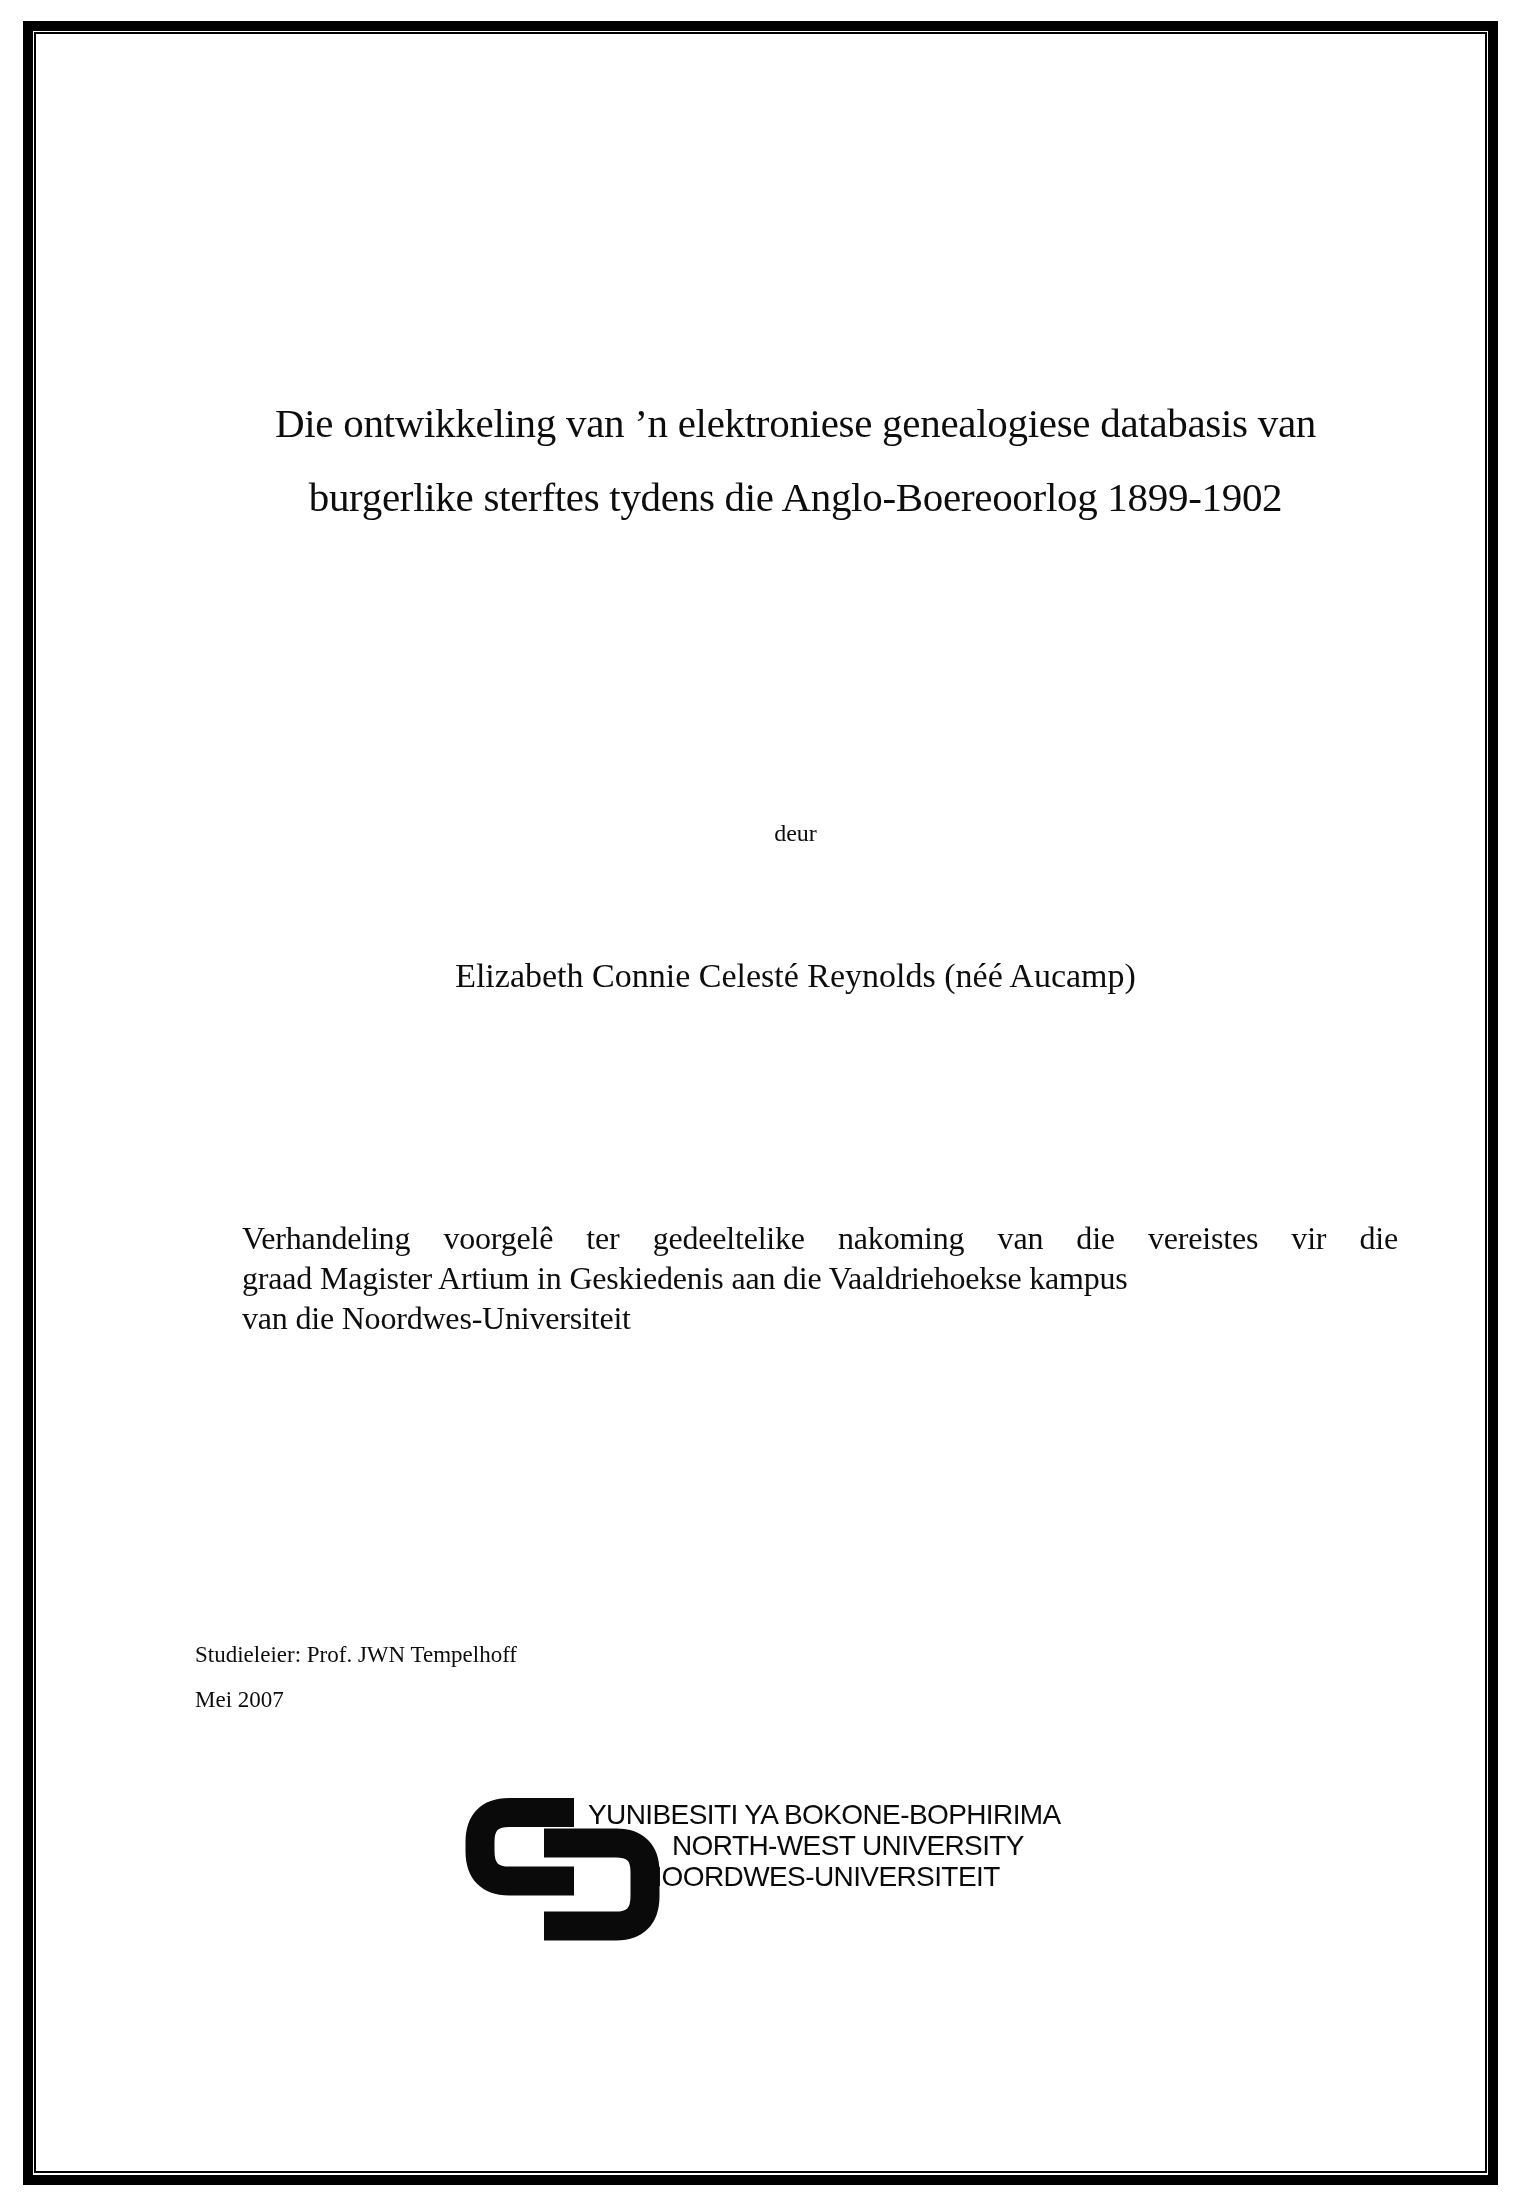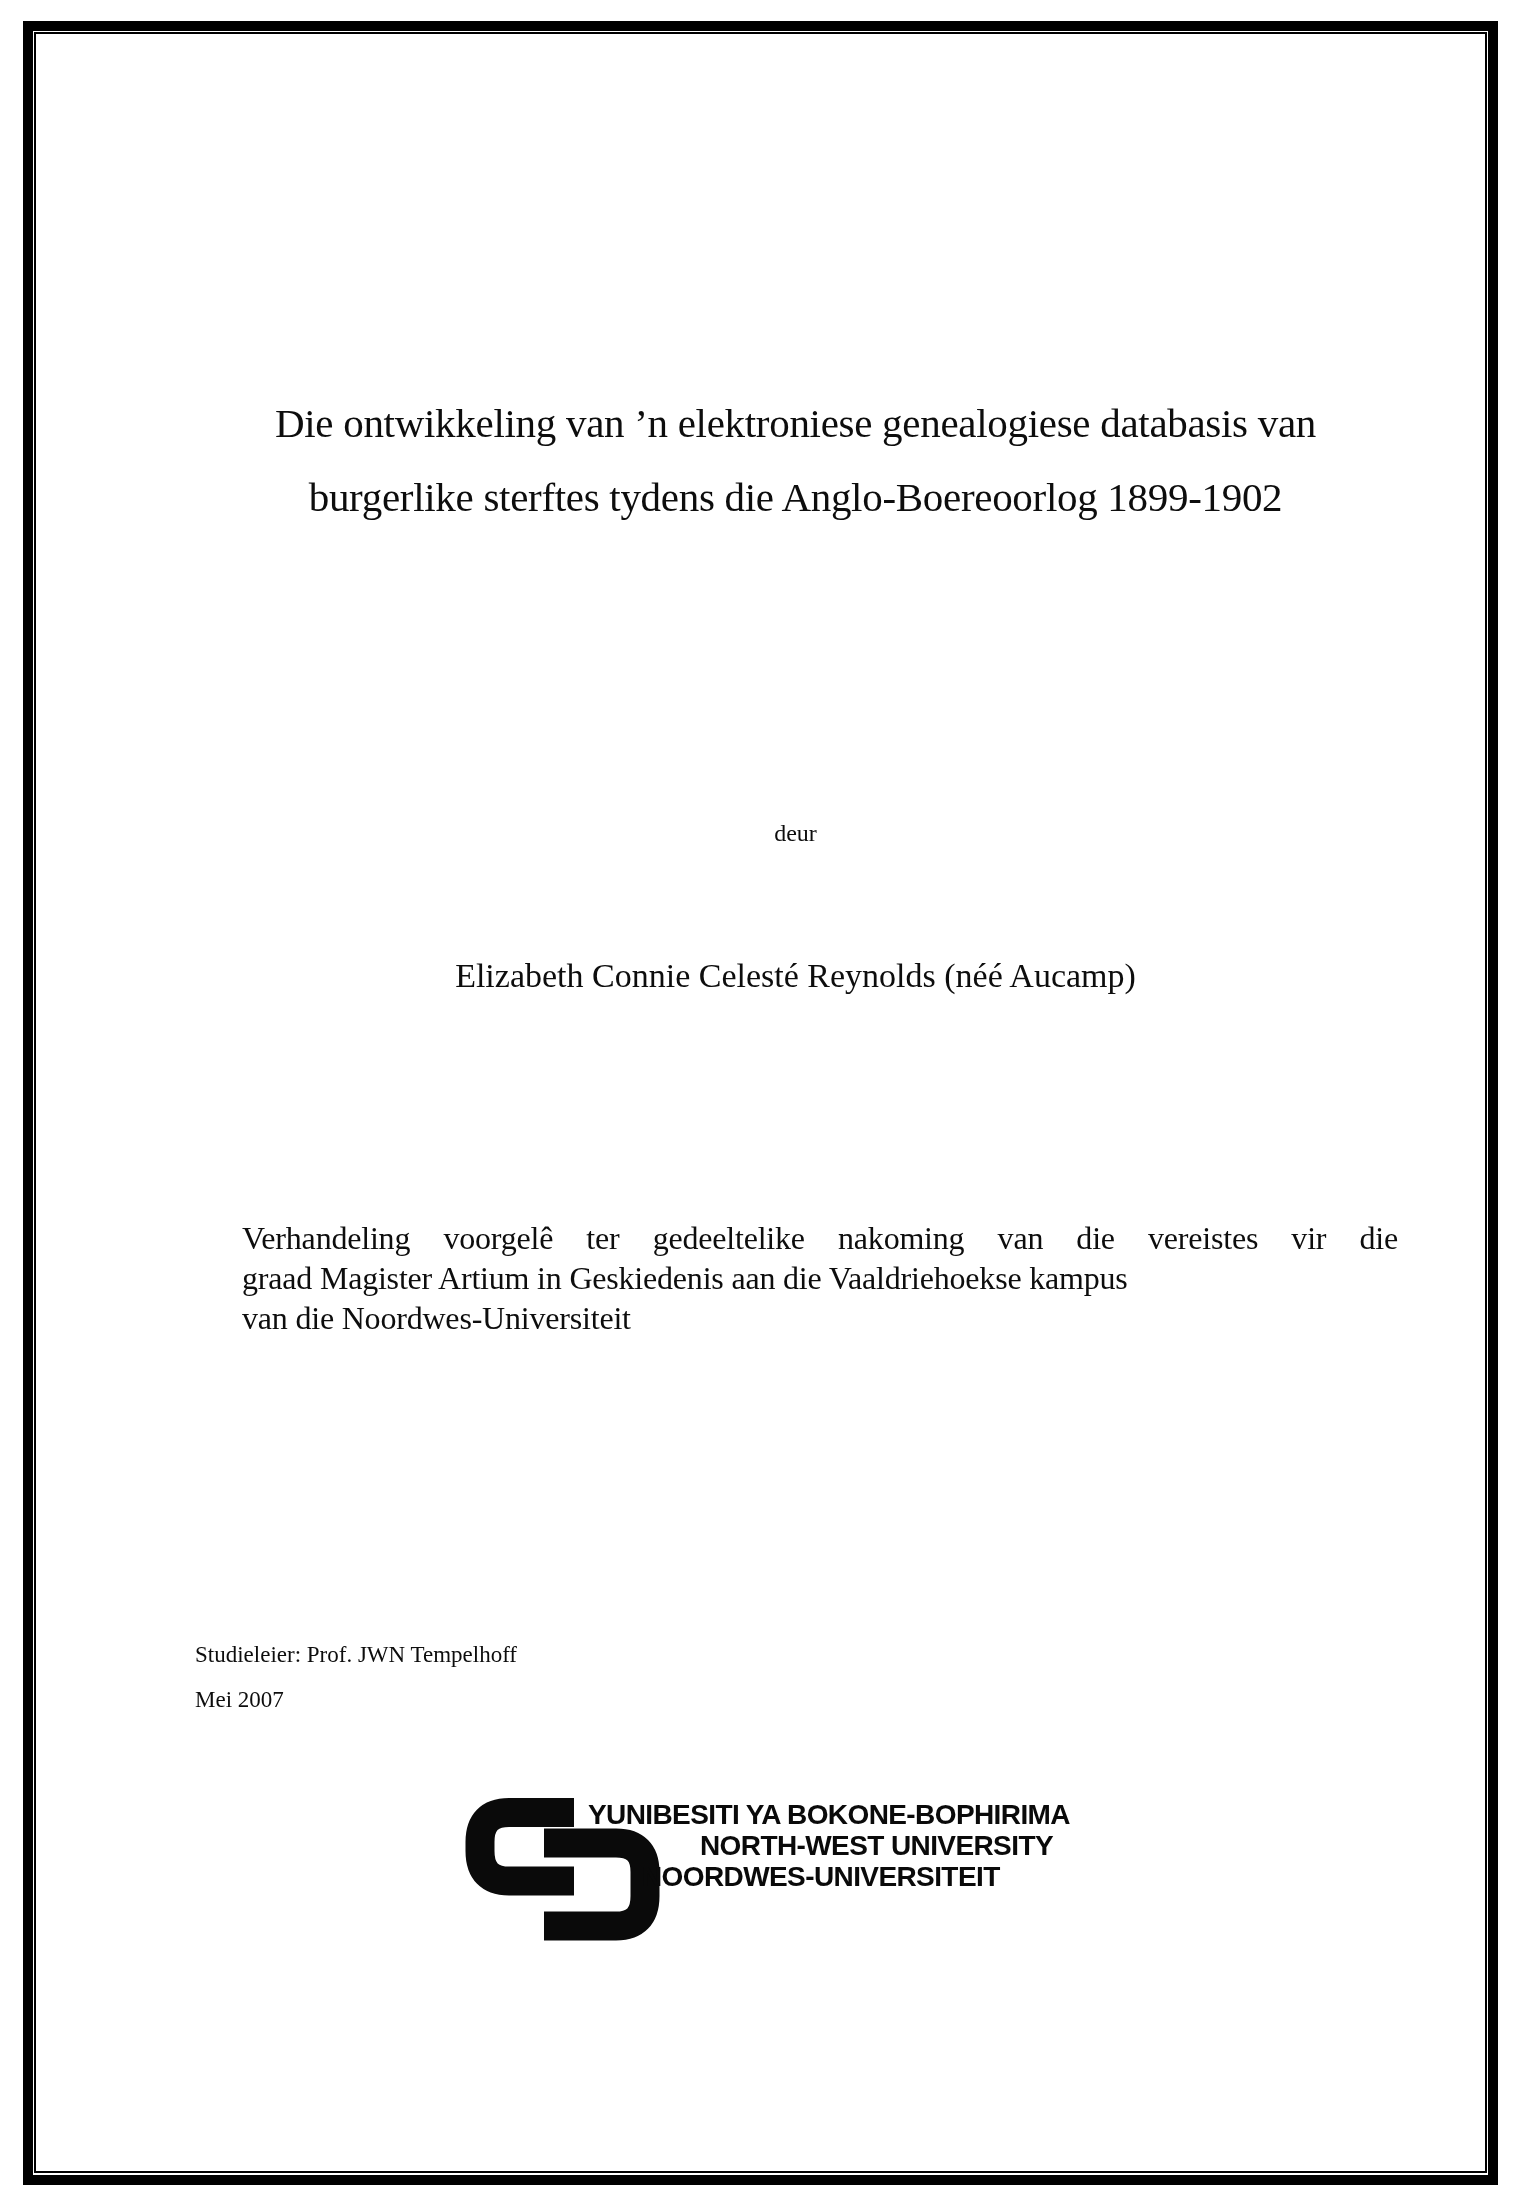--- a/index.html
+++ b/index.html
@@ -73,28 +73,28 @@
   .logo { position: absolute; left: 0; top: 0; }
   .logo-mark {
     position: absolute;
     left: 464px; top: 1797px;
     width: 200px; height: 146px;
   }
   .logo-text {
     position: absolute;
     left: 588px; top: 1799px;
     font-family: "Liberation Sans", sans-serif;
-    font-weight: bold;
+    font-weight: normal;
     font-size: 28px;
     line-height: 31px;
     letter-spacing: -0.6px;
     color: #0a0a0a;
     white-space: nowrap;
   }
-  .lt2 { margin-left: 112px; }
+  .lt2 { margin-left: 84px; }
   .lt3 { margin-left: 54px; }
 </style>
 </head>
 <body>
 
 <div class="page">
 
   <div class="frame-outer">
     <div class="frame-inner"></div>
   </div>

